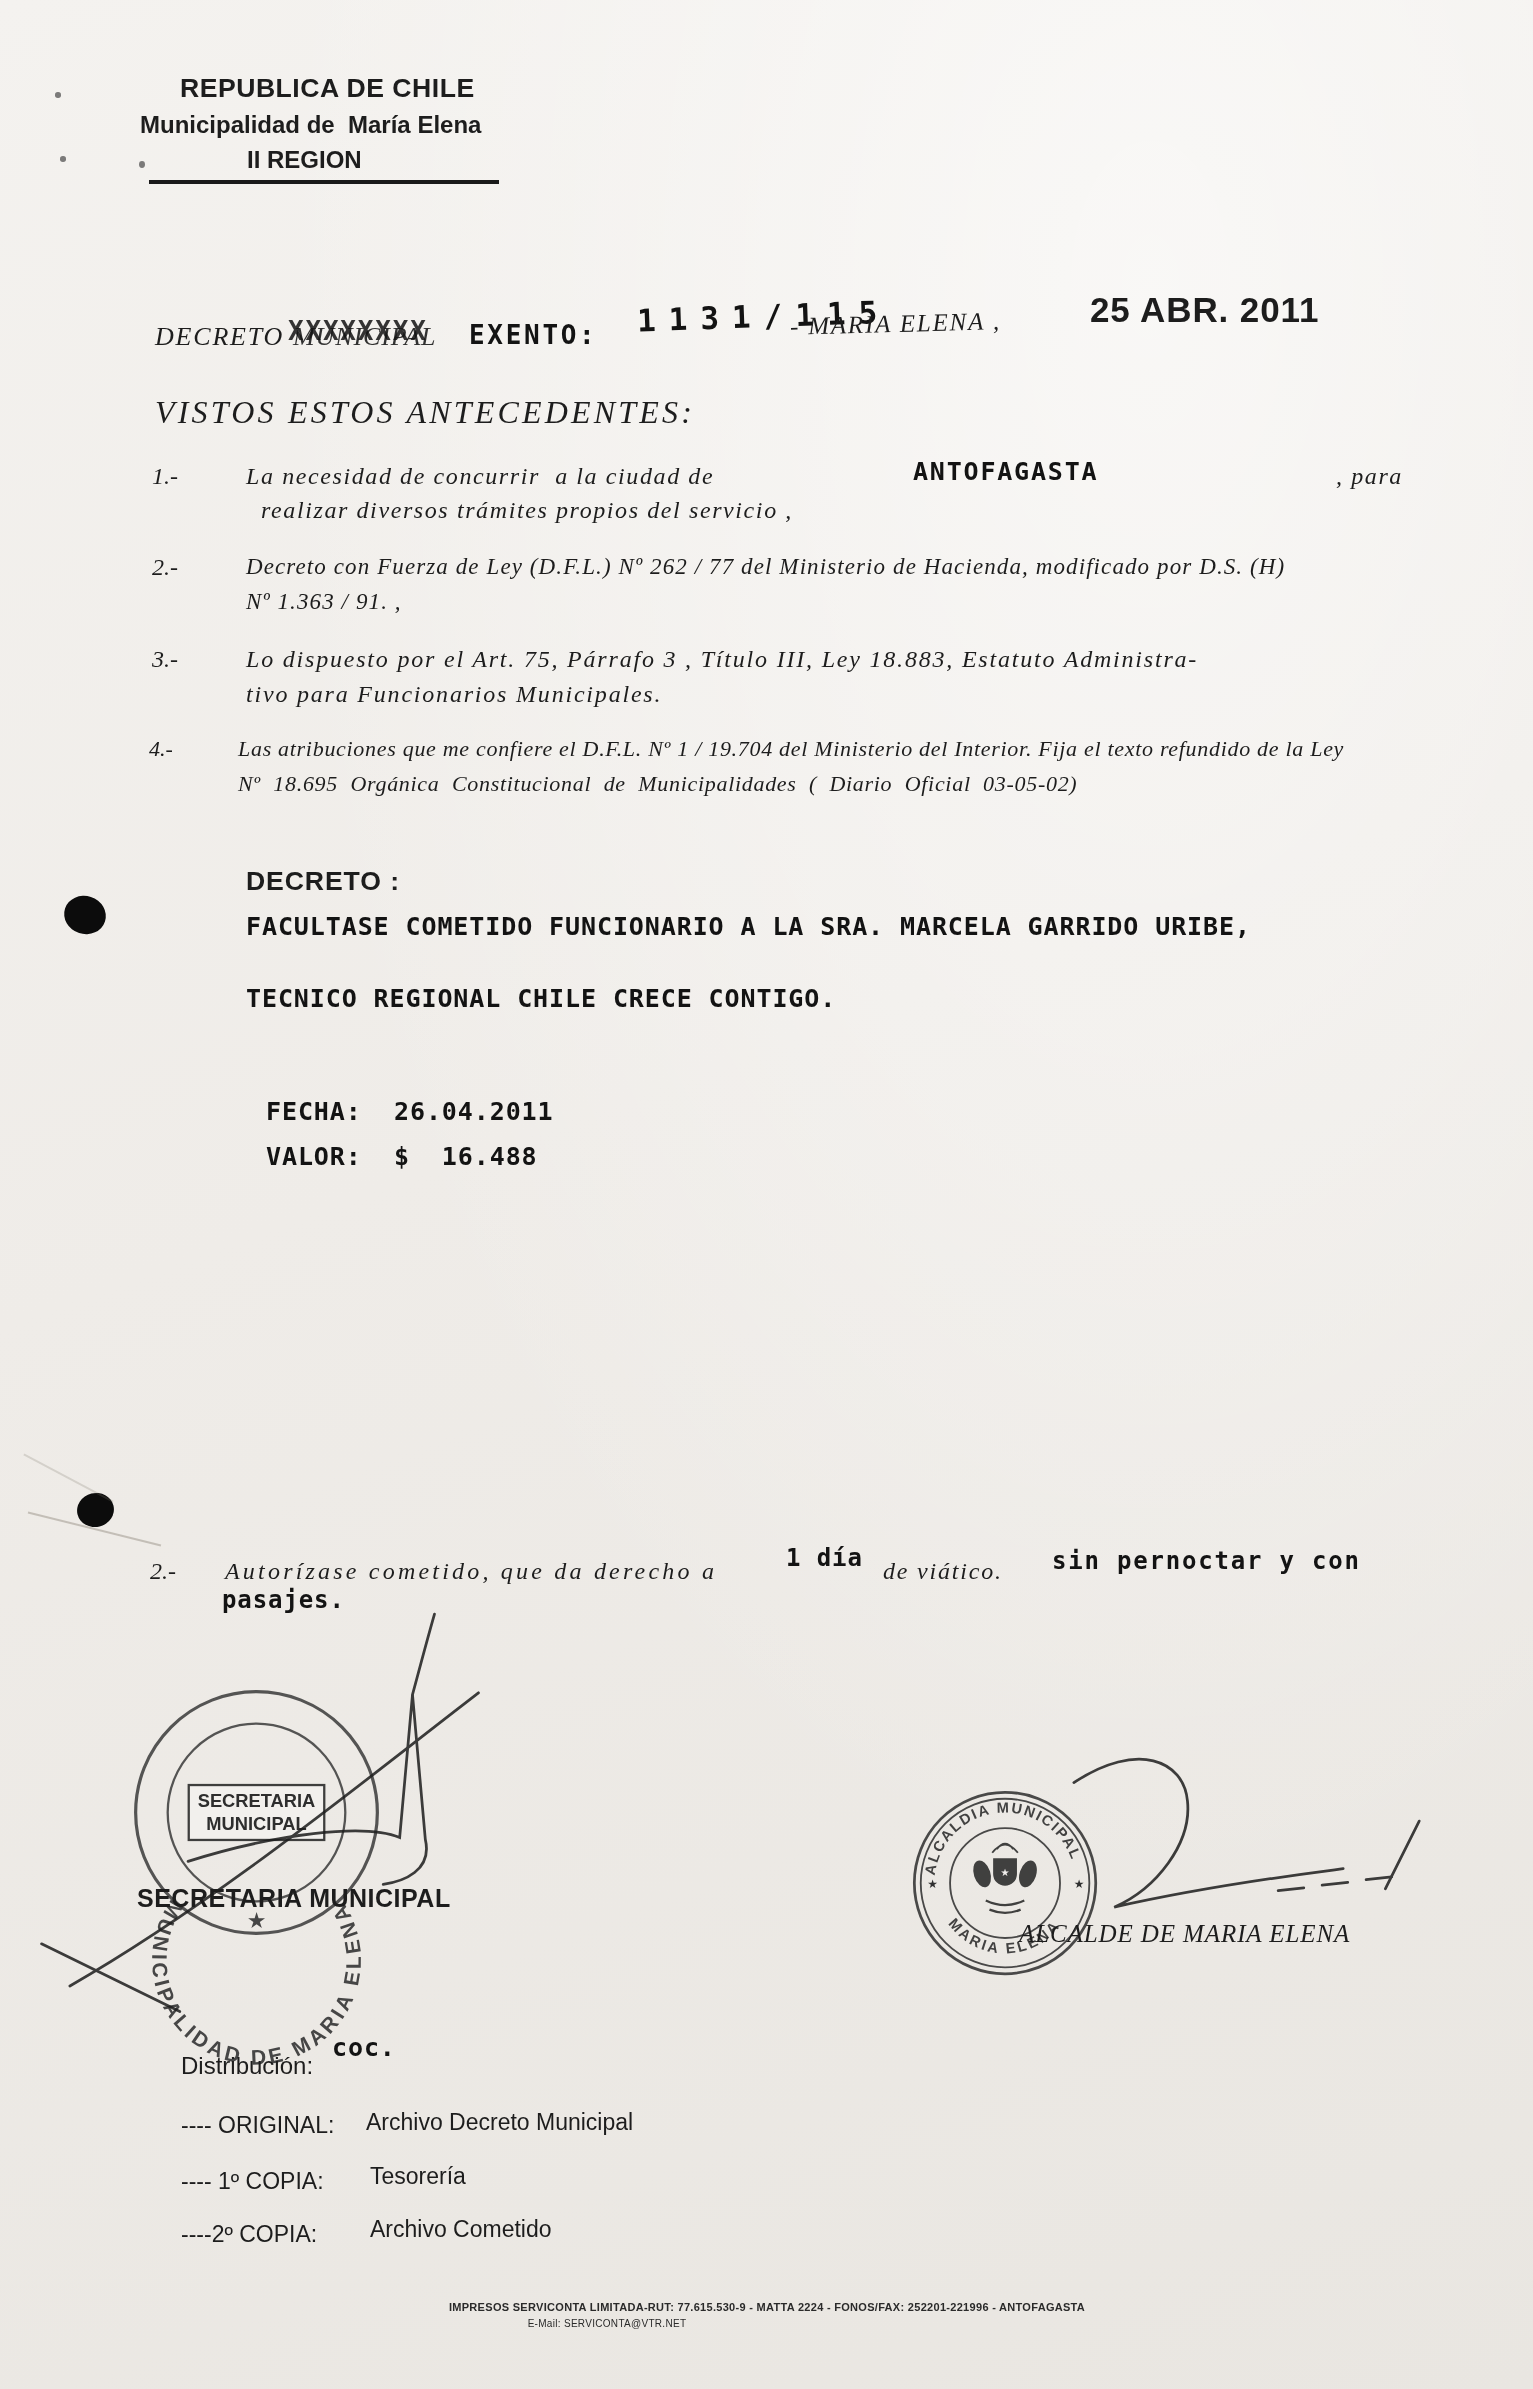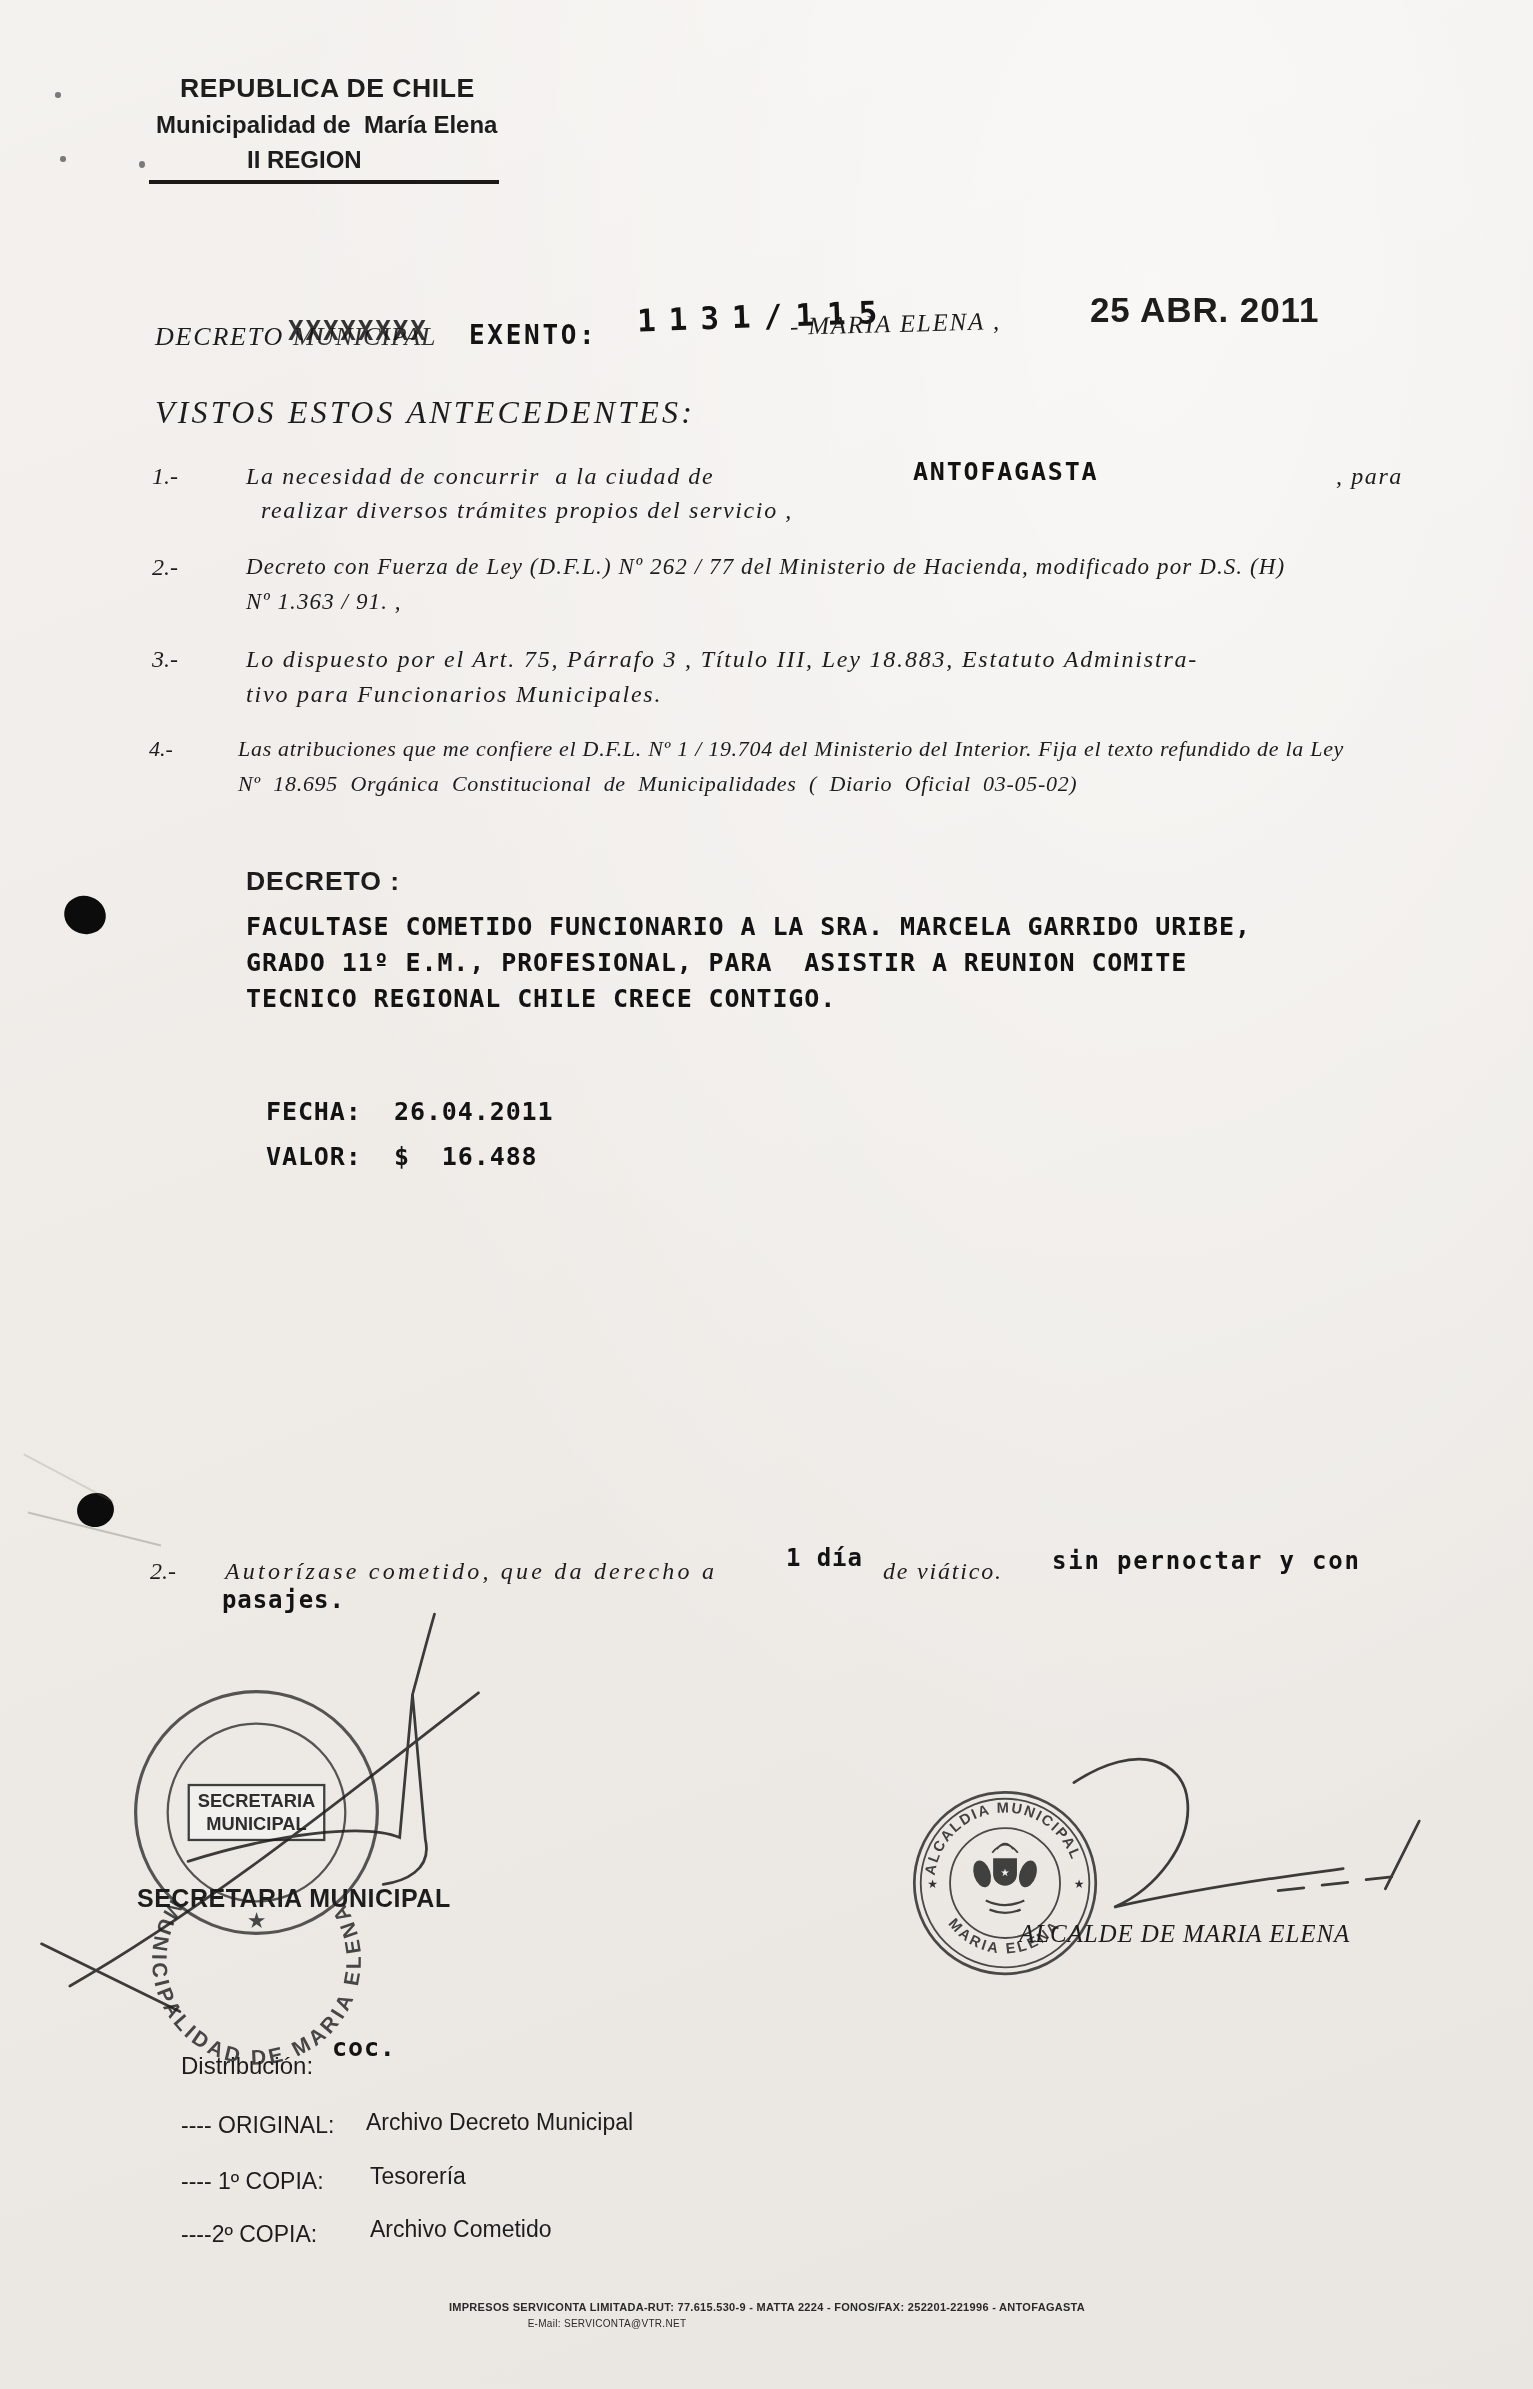--- a/index.html
+++ b/index.html
@@ -18,21 +18,21 @@
   .dot{position:absolute;background:#3a3a3a;border-radius:50%;opacity:.65;}
   .crease{position:absolute;height:1.8px;background:rgba(125,118,105,.38);}
   svg{position:absolute;overflow:visible;}
 </style>
 </head>
 <body>
 
 <div class="page">
 
   <div class="t sans b" style="left:180px;top:73px;font-size:26.6px;letter-spacing:0.5px;text-align:right;">REPUBLICA DE CHILE</div>
-  <div class="t sans b" style="left:156px;top:111px;font-size:24px;">Municipalidad de  María Elena</div>
+  <div class="t sans b" style="left:140px;top:111px;font-size:24px;">Municipalidad de  María Elena</div>
   <div class="t sans b" style="left:247px;top:146px;font-size:24px;">II REGION</div>
   <div class="rule" style="left:149px;top:180px;width:350px;height:3.7px;"></div>
   <div class="dot" style="left:55px;top:92px;width:5.5px;height:5.5px;"></div>
   <div class="dot" style="left:60px;top:156px;width:5.5px;height:5.5px;"></div>
   <div class="dot" style="left:139px;top:161px;width:6.4px;height:7.3px;"></div>
 
   <div class="t si" style="left:155px;top:322px;font-size:26px;letter-spacing:1.8px;">DECRETO</div>
   <div class="t si" style="left:293px;top:322px;font-size:26px;letter-spacing:0.9px;opacity:.9;">MUNICIPAL</div>
   <div class="t mono" style="left:288px;top:317px;font-size:26px;letter-spacing:1.8px;opacity:.85;">XXXXXXXX</div>
   <div class="t mono" style="left:469px;top:321px;font-size:26px;letter-spacing:2.7px;">EXENTO:</div>
@@ -55,21 +55,20 @@
   <div class="t si" style="left:152px;top:646px;font-size:24px;">3.-</div>
   <div class="t si" style="left:246px;top:646px;font-size:24px;letter-spacing:1.8px;">Lo dispuesto por el Art. 75, Párrafo 3 , Título III, Ley 18.883, Estatuto Administra-</div>
   <div class="t si" style="left:246px;top:681px;font-size:24px;letter-spacing:1.8px;">tivo para Funcionarios Municipales.</div>
 
   <div class="t si" style="left:149px;top:736px;font-size:22px;">4.-</div>
   <div class="t si" style="left:238px;top:736px;font-size:22px;letter-spacing:0.7px;">Las atribuciones que me confiere el D.F.L. Nº 1 / 19.704 del Ministerio del Interior. Fija el texto refundido de la Ley</div>
   <div class="t si" style="left:238px;top:771px;font-size:22px;letter-spacing:0.7px;">Nº  18.695  Orgánica  Constitucional  de  Municipalidades  (  Diario  Oficial  03-05-02)</div>
 
   <div class="t sans b" style="left:246px;top:866px;font-size:26.6px;letter-spacing:0.9px;">DECRETO :</div>
   <div class="t mono" style="left:246px;top:913px;font-size:25px;letter-spacing:0.9px;">FACULTASE COMETIDO FUNCIONARIO A LA SRA. MARCELA GARRIDO URIBE,</div>
-  <div class="t mono" style="left:246px;top:949px;font-size:25px;letter-spacing:0.9px;">GRADO 11º E.M., PROFESIONAL, PARA  ASISTIR A REUNION COMITE</div>
   <div class="t mono" style="left:246px;top:985px;font-size:25px;letter-spacing:0.9px;">TECNICO REGIONAL CHILE CRECE CONTIGO.</div>
 
   <div class="t mono" style="left:266px;top:1098px;font-size:25px;letter-spacing:0.9px;">FECHA:</div>
   <div class="t mono" style="left:394px;top:1098px;font-size:25px;letter-spacing:0.9px;">26.04.2011</div>
   <div class="t mono" style="left:266px;top:1143px;font-size:25px;letter-spacing:0.9px;">VALOR:</div>
   <div class="t mono" style="left:394px;top:1143px;font-size:25px;letter-spacing:0.9px;">$  16.488</div>
 
   <div class="hole" style="left:64px;top:896px;width:42px;height:38px;transform:rotate(18deg);"></div>
   <div class="hole" style="left:77px;top:1493px;width:37px;height:34px;transform:rotate(-14deg);"></div>
   <div class="crease" style="left:26px;top:1528px;width:137px;transform:rotate(14deg);"></div>

